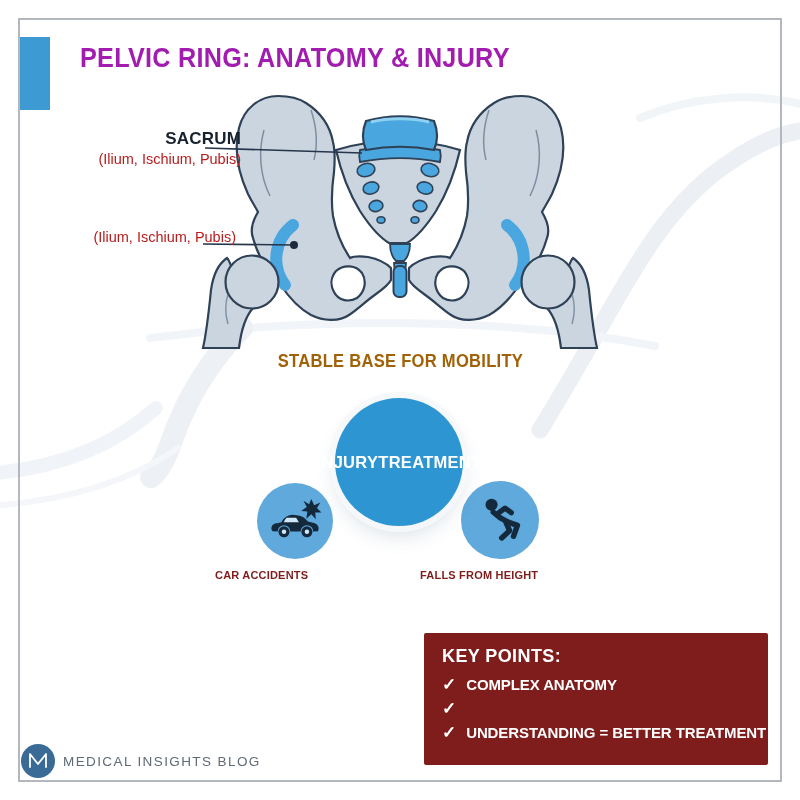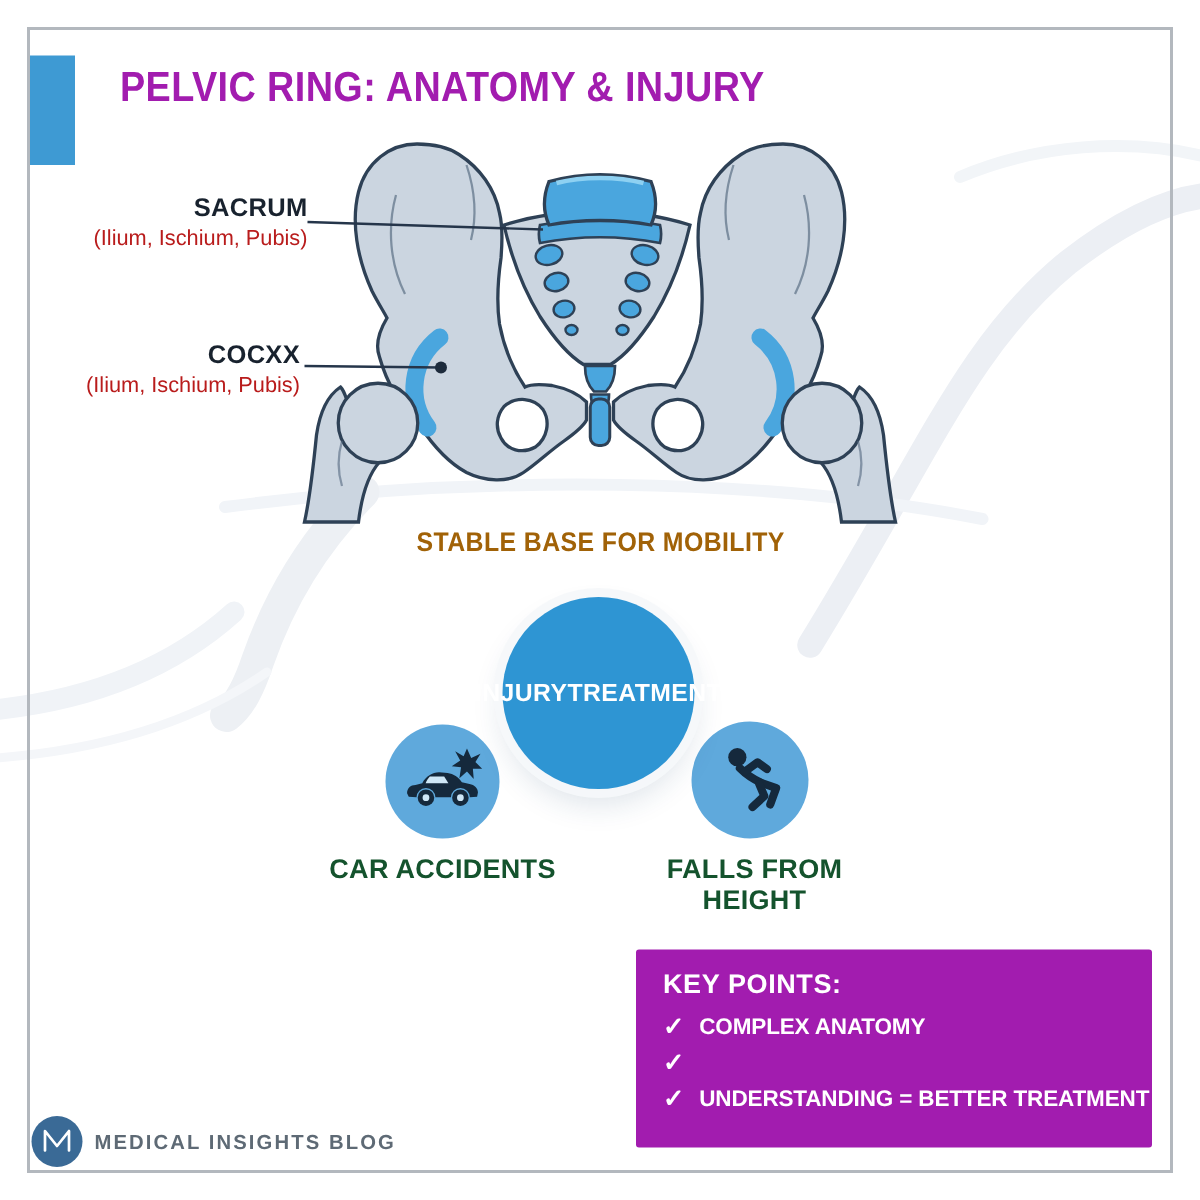--- a/index.html
+++ b/index.html
@@ -9,21 +9,21 @@
   }
   .bg-swoosh{position:absolute;left:0;top:0;z-index:0;}
   .frame{position:absolute;inset:18px;border:2px solid #b3b8be;z-index:1;}
   .accent{position:absolute;left:20px;top:37px;width:30px;height:73px;background:#3e9ad3;z-index:3;}
   .title{
     position:absolute;left:80px;top:42px;z-index:3;color:#a21caf;
     font-size:28px;font-weight:700;line-height:1.15;letter-spacing:.3px;white-space:nowrap;
   }
   .title>span{display:inline-block;transform:scaleX(.9);transform-origin:0 50%;}
   .pelvis{position:absolute;left:190px;top:90px;z-index:2;}
-  .anat-label{position:absolute;z-index:3;text-align:right;color:#18222e;}
+  .anat-label{position:absolute;z-index:3;text-align:right;color:#18222e;padding-left:36px;}
   .anat-label .nm{font-size:17px;font-weight:700;letter-spacing:.2px;}
   .anat-label .sub{font-size:14.5px;font-weight:400;margin-top:2px;color:#b91c1c;}
   .lbl-sacrum{left:20px;top:129px;width:185px;}
   .lbl-coccyx{left:20px;top:227px;width:180px;}
   .caption{
     position:absolute;left:100px;top:351px;width:600px;text-align:center;z-index:3;
     color:#a16207;font-size:18px;font-weight:700;letter-spacing:.3px;
   }
   .caption>span{display:inline-block;transform:scaleX(.92);transform-origin:center;}
   .hub{
@@ -34,39 +34,39 @@
   }
   .hub .l1,.hub .l2{font-size:16.5px;font-weight:700;letter-spacing:.3px;line-height:1.25;}
   .hub .arrow{margin-top:7px;}
   .mech-circle{
     position:absolute;border-radius:50%;background:#5fa9dc;z-index:3;
     display:flex;align-items:center;justify-content:center;
   }
   .mc-car{left:257px;top:483px;width:76px;height:76px;}
   .mc-fall{left:461px;top:481px;width:78px;height:78px;}
   .mech-label{
-    position:absolute;z-index:3;text-align:center;color:#14532d;
-    font-size:18px;font-weight:700;letter-spacing:.2px;
+    position:absolute;z-index:3;color:#7f1d1d;
+    font-size:11px;font-weight:700;letter-spacing:.2px;
   }
   .ml-car{left:215px;top:569px;width:160px;}
   .ml-fall{left:420px;top:569px;width:166px;}
   .keybox{
     position:absolute;left:424px;top:633px;width:344px;height:132px;z-index:3;
-    background:#a21caf;border-radius:2px;box-sizing:border-box;padding:13px 12px 0 18px;color:#fff;
+    background:#7f1d1d;border-radius:2px;box-sizing:border-box;padding:13px 12px 0 18px;color:#fff;
   }
   .keybox .kp-head{font-size:18px;font-weight:700;letter-spacing:.4px;margin-bottom:9px;}
   .kp-item{display:flex;align-items:center;margin-bottom:7px;font-size:15px;font-weight:700;letter-spacing:-.1px;white-space:nowrap;}
   .kp-item .chk{font-size:17px;font-weight:700;margin-right:10px;line-height:1;}
   .footer-logo{
     position:absolute;left:21px;top:744px;width:34px;height:34px;border-radius:50%;
     background:#3a6a96;z-index:3;display:flex;align-items:center;justify-content:center;
   }
   .footer-brand{
     position:absolute;left:63px;top:754px;z-index:3;color:#5e6a75;
-    font-size:13.5px;font-weight:700;letter-spacing:1.4px;
+    font-size:13.5px;font-weight:400;letter-spacing:1.4px;
   }
 </style>
 </head>
 <body>
 
 <div class="canvas">
 
   <svg class="bg-swoosh" width="800" height="800" viewBox="0 0 800 800">
     <path d="M 540,430 C 620,300 645,230 712,175 C 757,140 792,128 820,130" fill="none" stroke="#eceff4" stroke-width="17" stroke-linecap="round"></path>
     <path d="M 640,118 C 692,96 752,92 802,104" fill="none" stroke="#f2f5f8" stroke-width="8" stroke-linecap="round"></path>
@@ -169,21 +169,20 @@
       <line x1="13" y1="154" x2="104" y2="155" stroke="#25354a" stroke-width="1.6"></line>
       <circle cx="104" cy="155" r="4" fill="#1d2b3c"></circle>
     </g>
   </svg>
 
   <div class="anat-label lbl-sacrum">
     <div class="nm">SACRUM</div>
     <div class="sub">(Ilium, Ischium, Pubis)</div>
   </div>
   <div class="anat-label lbl-coccyx">
-    <div class="nm">COCXX</div>
     <div class="sub">(Ilium, Ischium, Pubis)</div>
   </div>
 
   <div class="caption"><span>STABLE BASE FOR MOBILITY</span></div>
 
   <div class="hub">
     <div class="l1">INJURY</div>
     <div class="l2">TREATMENT</div>
     <svg class="arrow" width="42" height="32" viewBox="0 0 42 32">
       <path d="M21,2 L21,20 M8,12 L21,26 L34,12" fill="none" stroke="#ffffff" stroke-width="3" stroke-linecap="round" stroke-linejoin="round"></path>

